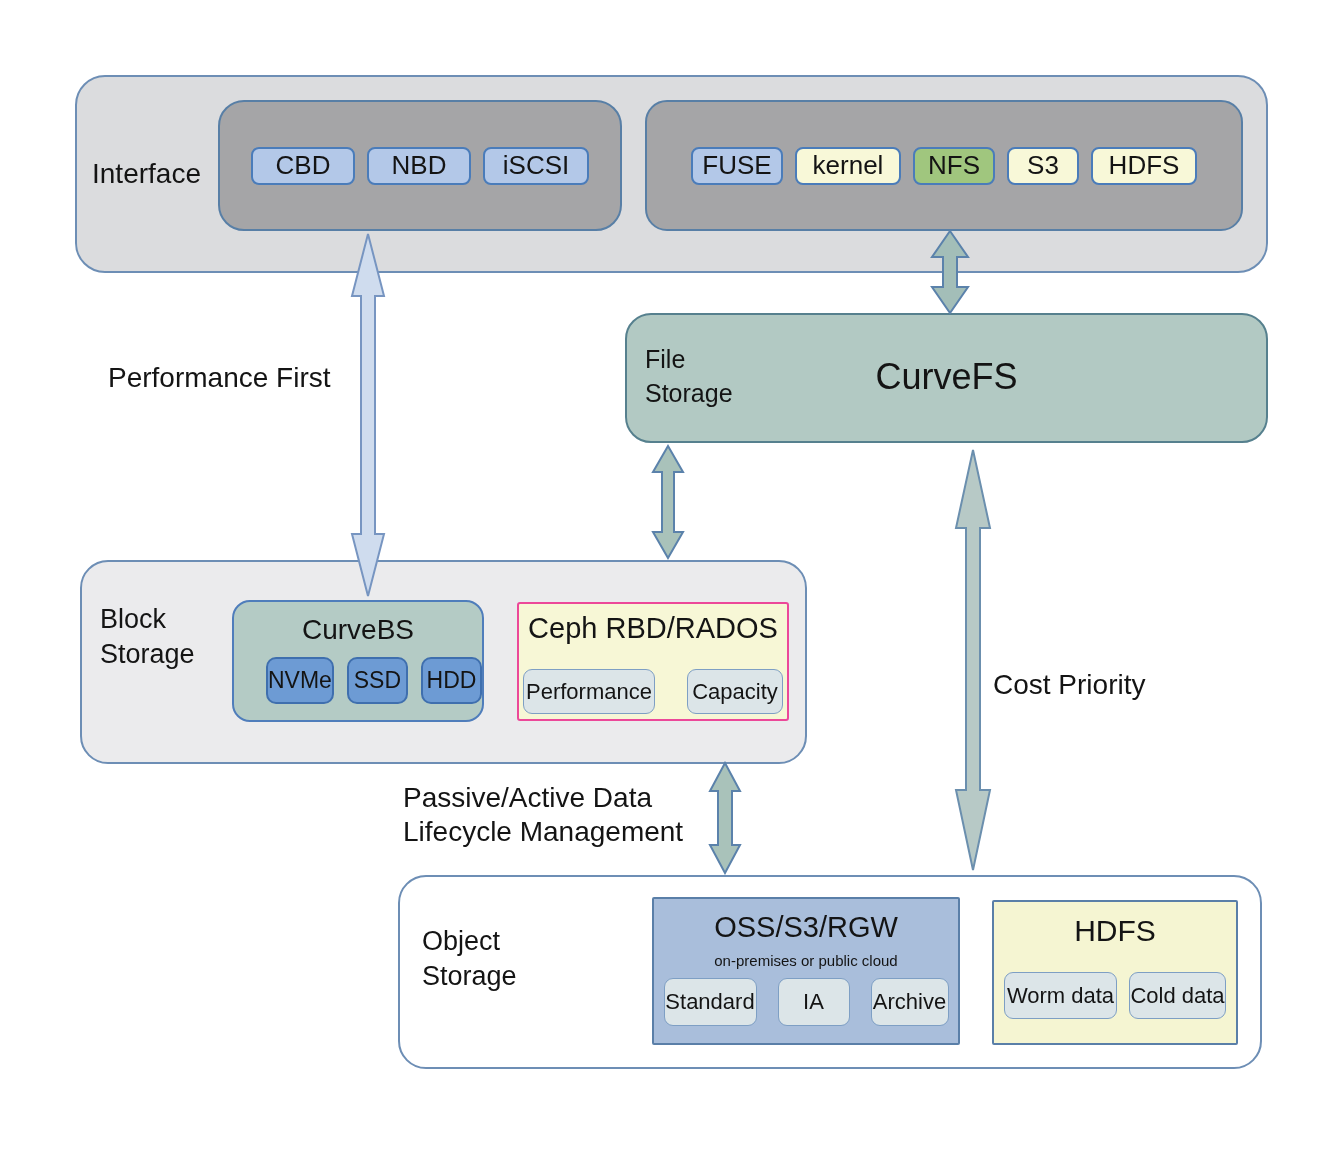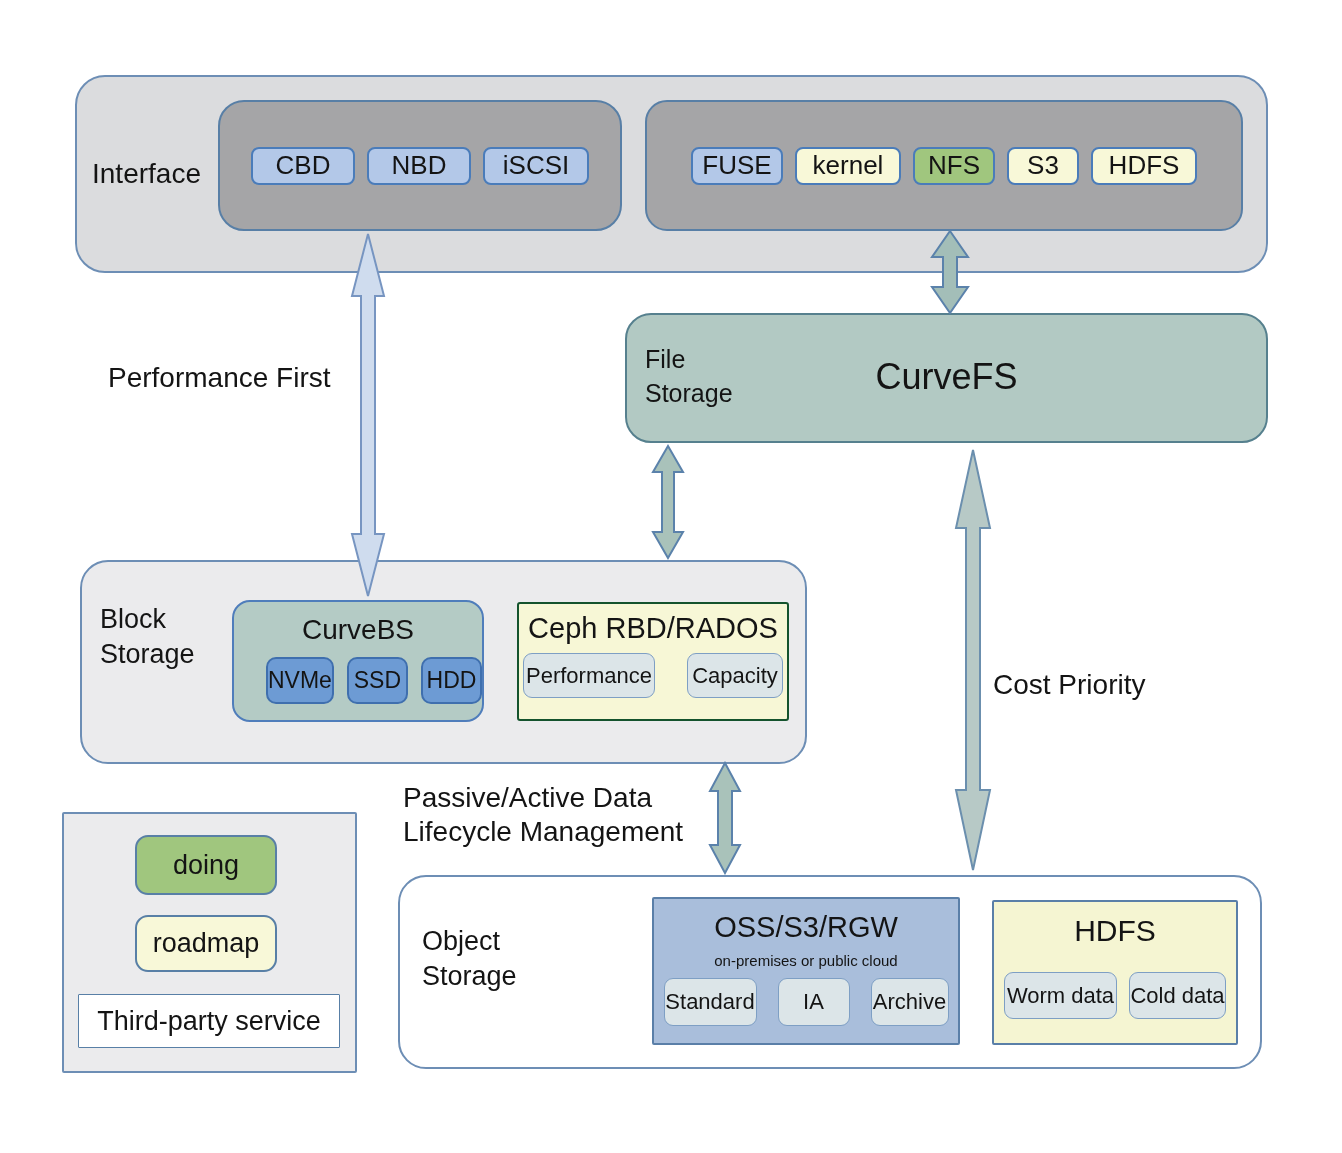--- a/index.html
+++ b/index.html
@@ -65,23 +65,23 @@
 
     <div class="abs" style="left:150px;top:38px;width:252px;height:122px;background:#b4cbc5;border:2px solid #4f7dbb;border-radius:18px;">
       <div class="boxtitle" style="margin-top:12px;">CurveBS</div>
       <div class="grouprow" style="margin-top:11px;gap:13px;">
         <div class="chip devblue" style="width:72px;height:47px;margin-left:32px;">NVMe</div>
         <div class="chip devblue" style="width:70px;height:47px;">SSD</div>
         <div class="chip devblue" style="width:70px;height:47px;">HDD</div>
       </div>
     </div>
 
-    <div class="abs" style="left:435px;top:40px;width:272px;height:119px;background:#f7f7d6;border:2px solid #14532d;border-radius:3px;">
+    <div class="abs" style="left:435px;top:40px;width:272px;height:119px;background:#f7f7d6;border:2px solid #ec4899;border-radius:3px;">
       <div class="boxtitle" style="margin-top:8px;font-size:29px;">Ceph RBD/RADOS</div>
-      <div class="grouprow" style="margin-top:8px;gap:32px;">
+      <div class="grouprow" style="margin-top:24px;gap:32px;">
         <div class="chip lightgray" style="width:132px;height:45px;">Performance</div>
         <div class="chip lightgray" style="width:96px;height:45px;">Capacity</div>
       </div>
     </div>
   </div>
 
   <div class="abs panel" style="left:398px;top:875px;width:864px;height:194px;background:#ffffff;border-radius:28px;">
     <div class="abs label2" style="left:22px;top:47px;">
       <div>Object</div>
       <div>Storage</div>
@@ -99,25 +99,20 @@
 
     <div class="abs" style="left:592px;top:23px;width:246px;height:145px;background:#f5f5d2;border:2px solid #5a7fa8;border-radius:2px;">
       <div class="boxtitle" style="margin-top:12px;font-size:30px;">HDFS</div>
       <div class="grouprow" style="margin-top:24px;">
         <div class="chip lightgray" style="width:113px;height:47px;">Worm data</div>
         <div class="chip lightgray" style="width:97px;height:47px;">Cold data</div>
       </div>
     </div>
   </div>
 
-  <div class="abs panel" style="left:62px;top:812px;width:295px;height:261px;background:#ebebed;border-radius:2px;">
-    <div class="abs chip green" style="left:71px;top:21px;width:142px;height:60px;border:2px solid #587fa6;border-radius:13px;font-size:27px;">doing</div>
-    <div class="abs chip yellow" style="left:71px;top:101px;width:142px;height:57px;border:2px solid #587fa6;border-radius:13px;font-size:27px;">roadmap</div>
-    <div class="abs chip" style="left:14px;top:180px;width:262px;height:54px;background:#ffffff;border:1.5px solid #587fa6;border-radius:1px;font-size:27px;">Third-party service</div>
-  </div>
 
   <svg class="abs" style="left:332px;top:230px;" width="72" height="370" viewBox="0 0 72 370">
     <polygon points="36,4 52,66 43,66 43,304 52,304 36,366 20,304 29,304 29,66 20,66" fill="#cfdcee" stroke="#7795c1" stroke-width="2"></polygon>
   </svg>
 
   <svg class="abs" style="left:925px;top:229px;" width="50" height="86" viewBox="0 0 50 86">
     <polygon points="25,2 43,28 32,28 32,58 43,58 25,84 7,58 18,58 18,28 7,28" fill="#a3beb8" stroke="#5b82ab" stroke-width="2"></polygon>
   </svg>
 
   <svg class="abs" style="left:645px;top:444px;" width="46" height="116" viewBox="0 0 46 116">

